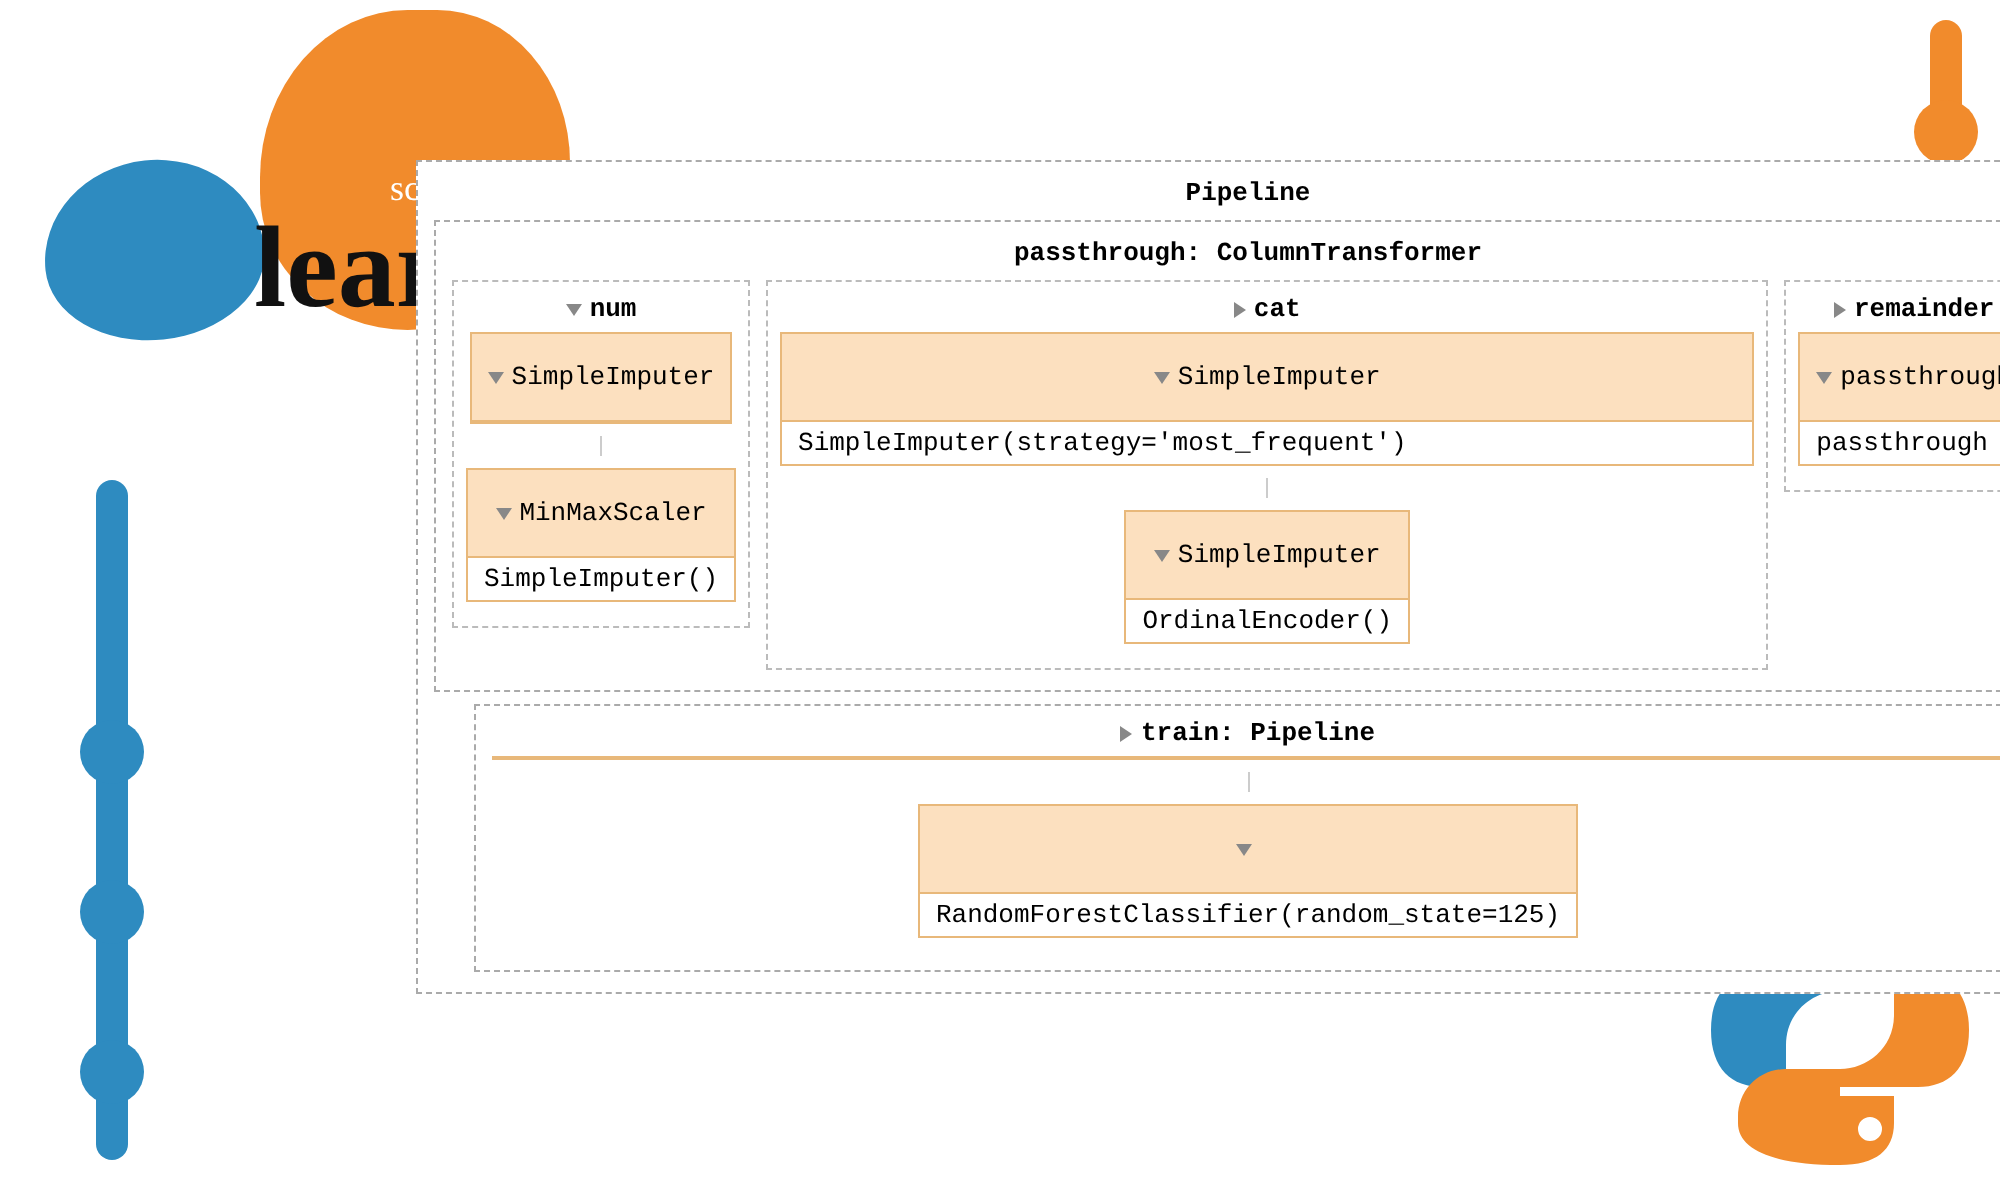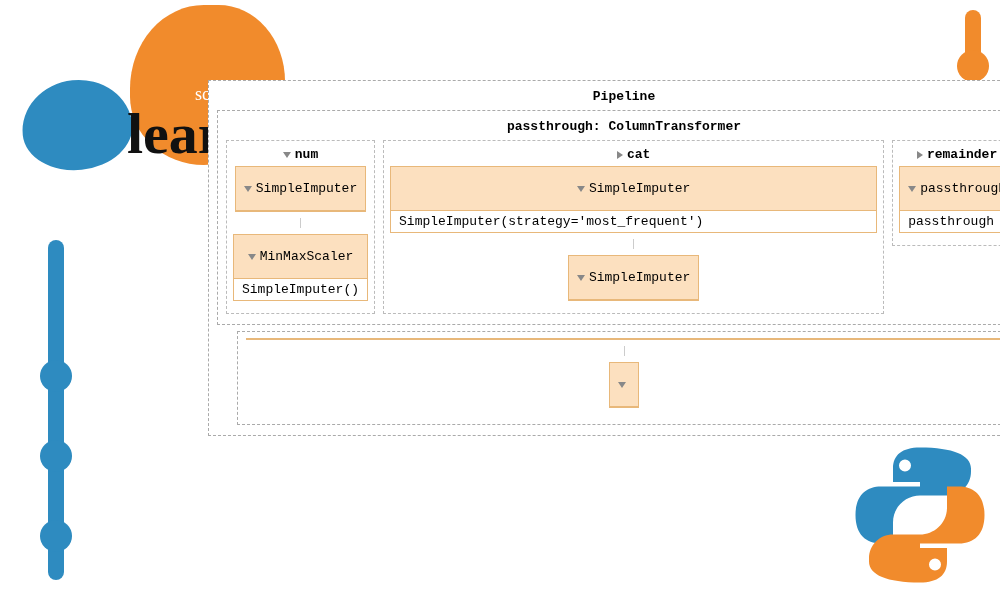--- a/index.html
+++ b/index.html
@@ -203,37 +203,42 @@
           <div class="col-title">
             <span class="tri tri-right"></span><span>cat</span>
           </div>
           <div class="est-box" style="width:100%;">
             <div class="est-head"><span class="tri tri-down"></span><span>SimpleImputer</span></div>
             <div class="est-body">SimpleImputer(strategy='most_frequent')</div>
           </div>
           <div class="connector-v"></div>
           <div class="est-box w-fit">
             <div class="est-head"><span class="tri tri-down"></span><span>SimpleImputer</span></div>
+            <div class="est-body">OrdinalEncoder()</div>
           </div>
         </div>
 
         <div class="col-dashed stack" style="flex:0 0 auto;">
           <div class="col-title">
             <span class="tri tri-right"></span><span>remainder</span>
           </div>
           <div class="est-box w-fit">
             <div class="est-head"><span class="tri tri-down"></span><span>passthrough</span></div>
             <div class="est-body">passthrough</div>
           </div>
         </div>
       </div>
     </div>
 
     <div class="dashed-box stack" style="margin:6px 20px 0;">
+      <div class="col-title">
+        <span class="tri tri-right"></span><span>train: Pipeline</span>
+      </div>
       <div class="est-box" style="width:100%;">
       </div>
       <div class="connector-v"></div>
       <div class="est-box w-fit">
         <div class="est-head"><span class="tri tri-down"></span></div>
+        <div class="est-body">RandomForestClassifier(random_state=125)</div>
       </div>
     </div>
   </div>
 </div>
 
 </body></html>

